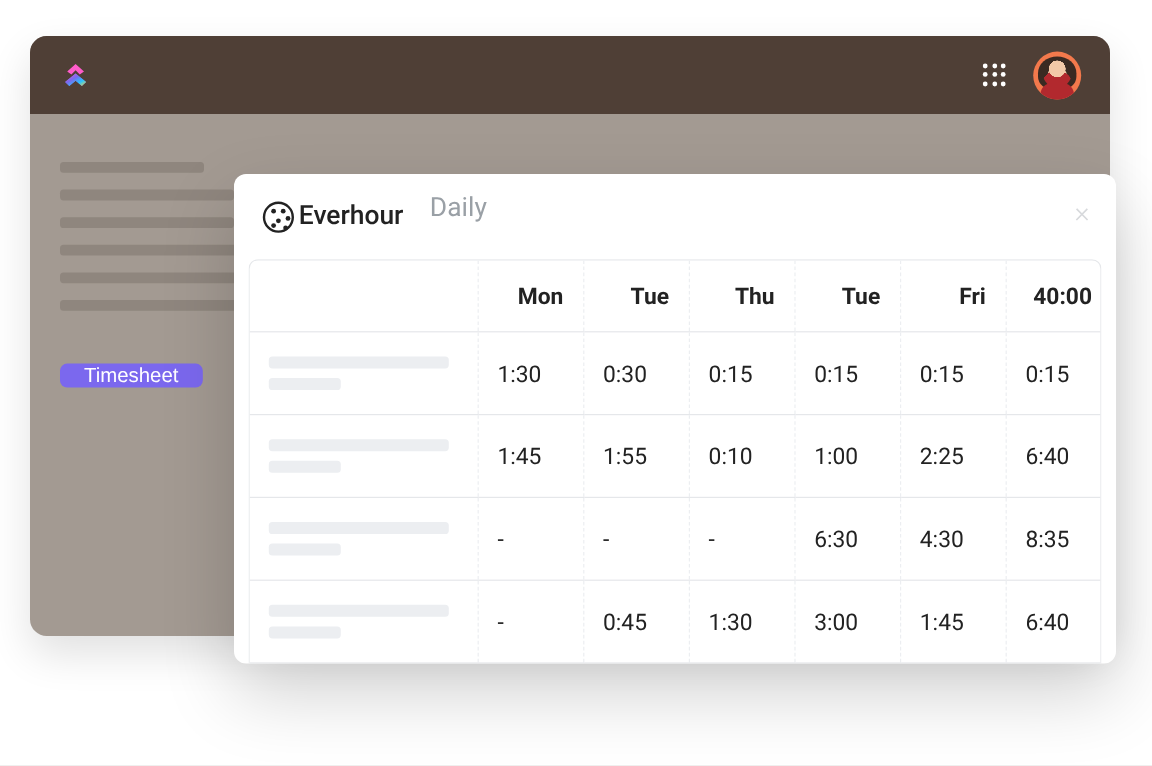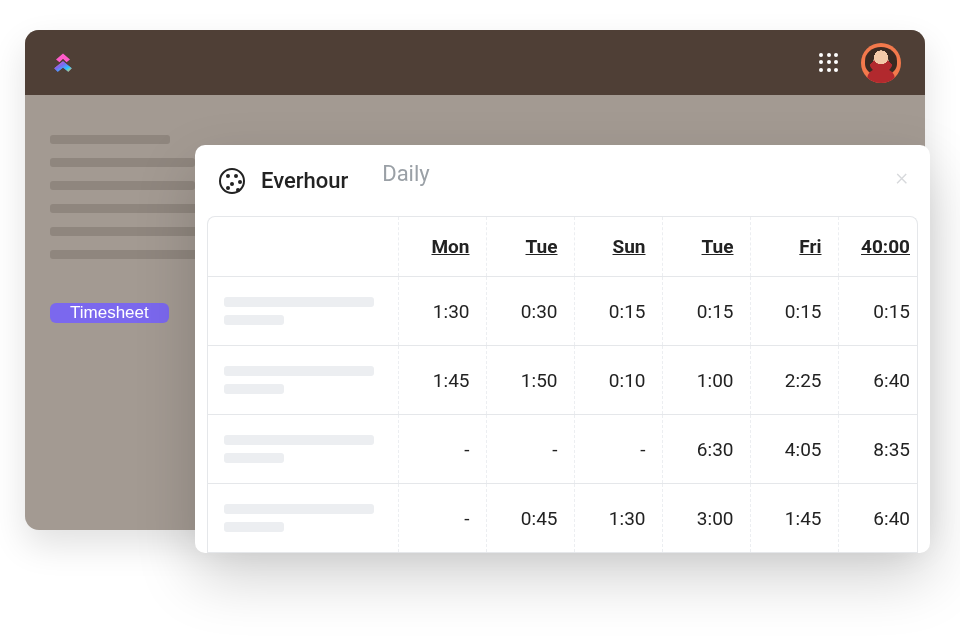--- a/index.html
+++ b/index.html
@@ -80,21 +80,21 @@
     left: 195px; top: 145px;
     width: 735px;
     background: #fff;
     border-radius: 10px;
     box-shadow: 0 25px 60px rgba(0,0,0,0.18);
   }
   .panel-head {
     display: flex;
     align-items: center;
     padding: 16px 24px 12px 24px;
-    gap: 16px;
+    gap: 4px;
     position: relative;
   }
   .eh-logo {
     width: 26px; height: 26px; border-radius: 50%;
     border: 2.5px solid #222;
     position: relative;
   }
   .eh-logo::before, .eh-logo::after{
     content:""; position:absolute; background:#222; border-radius:50%;
   }
@@ -102,23 +102,23 @@
   .brand { font-size: 22px; font-weight: 500; color: #222; margin-right: 18px; }
   .tabs { display: flex; gap: 28px; align-items: flex-end; }
   .tab { font-size: 22px; color: #9aa0a6; padding-bottom: 10px; cursor: pointer; border-bottom: 4px solid transparent; }
   .tab.active { color: #222; font-weight: 600; border-bottom-color: #27c163; }
   .close-x { position: absolute; right: 22px; top: 18px; color: #d7d9dc; font-size: 24px; font-weight: 300; cursor: pointer; }
 
   .table-wrap { border: 1px solid #e5e7ea; border-radius: 8px 8px 0 0; margin: 4px 12px 0 12px; overflow: hidden; border-bottom:none; }
   table { width: 100%; border-collapse: collapse; table-layout: fixed; }
   th, td { border-bottom: 1px solid #e5e7ea; }
   th + th, td + td { border-left: 1px dashed #eceef1; }
-  thead th { font-size: 19px; font-weight: 700; color: #222; text-align: right; padding: 18px 16px; text-decoration: underline; }
+  thead th { font-size: 19px; font-weight: 700; color: #222; text-align: right; padding: 18px 16px; }
   thead th:first-child { text-align: left; }
-  tbody td { font-size: 19px; color: #222; text-align: right; padding: 20px 16px; height: 68px; vertical-align: middle; }
+  tbody td { font-size: 19px; color: #222; padding: 20px 16px; height: 68px; vertical-align: middle; }
   tbody td:first-child { text-align: left; }
   col.leadcol { width: 190px; }
   col.daycol { width: 88px; }
 
   .task-skel { display:flex; flex-direction:column; gap:8px; }
   .task-skel .bar1 { width:150px; height:10px; background:#eceef1; border-radius:3px; }
   .task-skel .bar2 { width:60px; height:10px; background:#eceef1; border-radius:3px; }
 
 </style>
 </head>
@@ -193,21 +193,21 @@
             <col class="daycol">
           <col class="daycol">
             <col class="daycol">
             <col class="daycol">
         </colgroup>
         <thead>
           <tr>
             <th></th>
             <th>Mon</th>
             <th>Tue</th>
-            <th>Sun</th>
+            <th>Thu</th>
             <th>Tue</th>
             <th>Fri</th>
             <th>40:00</th>
           </tr>
         </thead>
         <tbody id="tsbody">
             <tr>
               <td>
                 <div class="task-skel">
                   <div class="bar1"></div>
@@ -222,38 +222,38 @@
               <td>0:15</td>
             </tr>
             <tr>
               <td>
                 <div class="task-skel">
                   <div class="bar1"></div>
                   <div class="bar2"></div>
                 </div>
               </td>
               <td>1:45</td>
-              <td>1:50</td>
+              <td>1:55</td>
               <td>0:10</td>
               <td>1:00</td>
               <td>2:25</td>
               <td>6:40</td>
             </tr>
             <tr>
               <td>
                 <div class="task-skel">
                   <div class="bar1"></div>
                   <div class="bar2"></div>
                 </div>
               </td>
               <td>-</td>
               <td>-</td>
               <td>-</td>
               <td>6:30</td>
-              <td>4:05</td>
+              <td>4:30</td>
               <td>8:35</td>
             </tr>
             <tr>
               <td>
                 <div class="task-skel">
                   <div class="bar1"></div>
                   <div class="bar2"></div>
                 </div>
               </td>
               <td>-</td>

